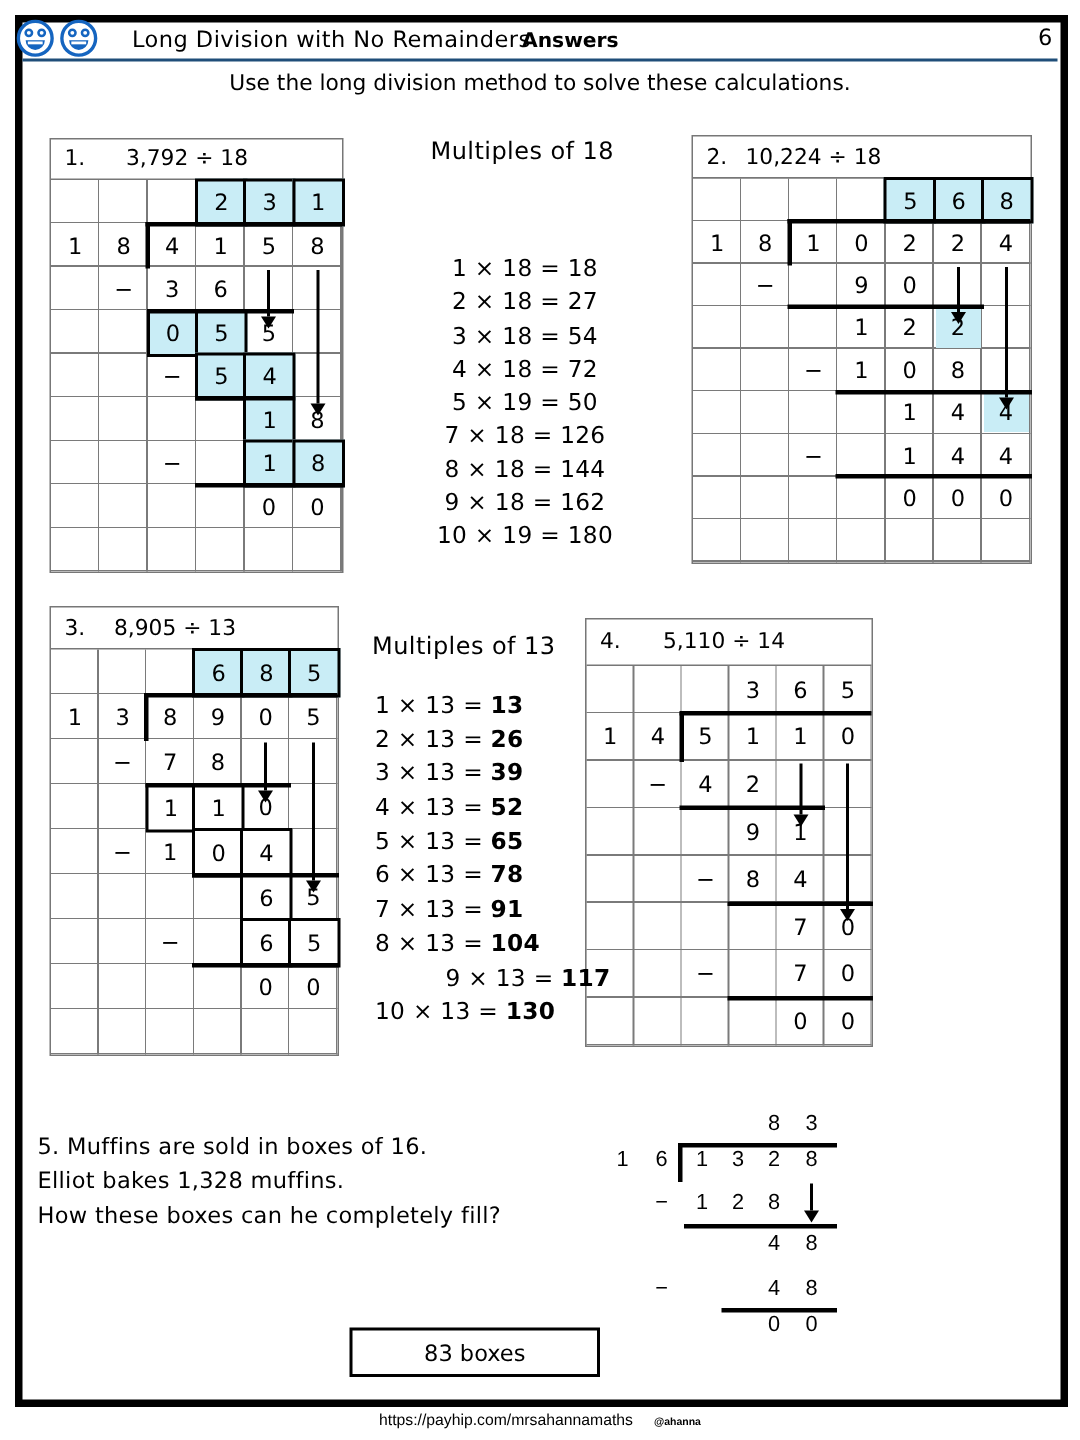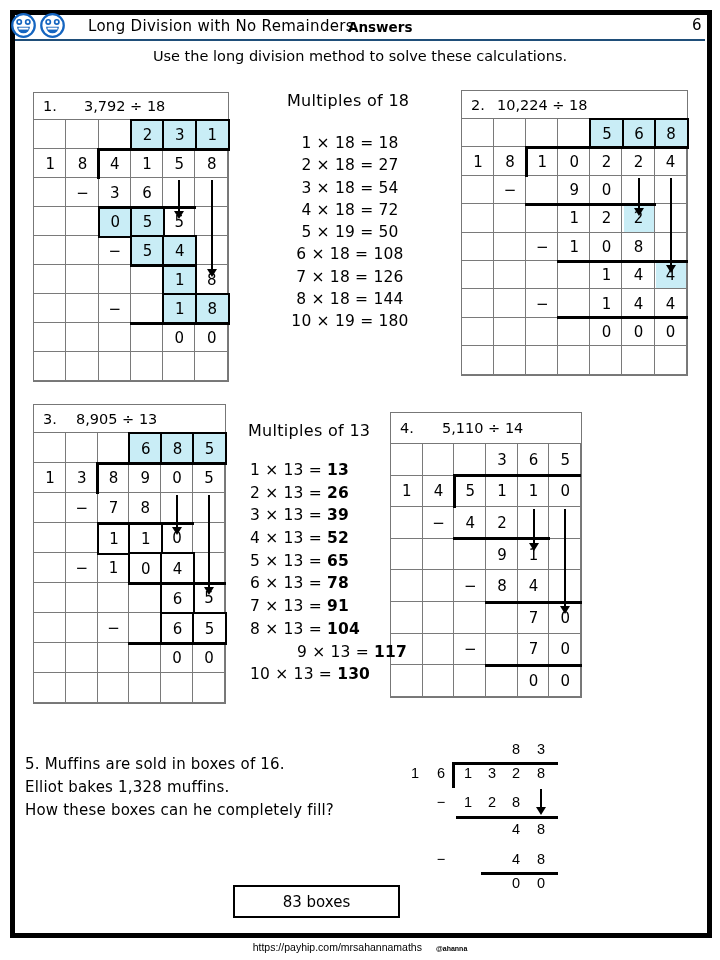--- a/index.html
+++ b/index.html
@@ -233,28 +233,28 @@
           <div class="seg" style="left: 94.1px; top: 156.5px; width: 97.1px;"></div>
           <div class="seg" style="left: 94.1px; top: 219.7px; width: 97.1px;"></div>
           <div class="aline" style="left: 141.65px; top: 65.2px; height: 33.6px;"></div>
           <div class="ahead" style="left: 137.65px; top: 98.8px;"></div>
           <div class="aline" style="left: 173.35px; top: 65.2px; height: 96.8px;"></div>
           <div class="ahead" style="left: 169.35px; top: 162px;"></div>
         </div>
       </div>
       <div class="mult-title" style="left: 287px; top: 91px;">Multiples of 18</div>
       <div class="mult-list" style="left: 250px; top: 132px; width: 200px; text-align: center;">
-        <div class="mult-item" style="height: 22.3px; line-height: 22.3px;"><span>1 × 18 = </span><span>18</span></div>
+        <div class="mult-item" style="height: 22.3px; line-height: 22.3px; margin-top: 36px;"><span>1 × 18 = </span><span>18</span></div>
         <div class="mult-item" style="height: 22.3px; line-height: 22.3px;"><span>2 × 18 = </span><span>27</span></div>
         <div class="mult-item" style="height: 22.3px; line-height: 22.3px;"><span>3 × 18 = </span><span>54</span></div>
         <div class="mult-item" style="height: 22.3px; line-height: 22.3px;"><span>4 × 18 = </span><span>72</span></div>
         <div class="mult-item" style="height: 22.3px; line-height: 22.3px;"><span>5 × 19 = </span><span>50</span></div>
-        <div class="mult-item" style="height: 22.3px; line-height: 22.3px;"><span>6 × 18 = </span><span>108</span></div>
         <div class="mult-item" style="height: 22.3px; line-height: 22.3px;"><span>7 × 18 = </span><span>126</span></div>
         <div class="mult-item" style="height: 22.3px; line-height: 22.3px;"><span>8 × 18 = </span><span>144</span></div>
+        <div class="mult-item" style="height: 22.3px; line-height: 22.3px;"><span>9 × 18 = </span><span>162</span></div>
         <div class="mult-item" style="height: 22.3px; line-height: 22.3px;"><span>10 × 19 = </span><span>180</span></div>
       </div>
       <div class="mult-title" style="left: 248px; top: 421px;">Multiples of 13</div>
       <div class="mult-list" style="left: 250px; top: 459px; width: 200px; text-align: left;">
         <div class="mult-item" style="height: 22.7px; line-height: 22.7px;"><span>1 × 13 = </span><b>13</b></div>
         <div class="mult-item" style="height: 22.7px; line-height: 22.7px;"><span>2 × 13 = </span><b>26</b></div>
         <div class="mult-item" style="height: 22.7px; line-height: 22.7px;"><span>3 × 13 = </span><b>39</b></div>
         <div class="mult-item" style="height: 22.7px; line-height: 22.7px;"><span>4 × 13 = </span><b>52</b></div>
         <div class="mult-item" style="height: 22.7px; line-height: 22.7px;"><span>5 × 13 = </span><b>65</b></div>
         <div class="mult-item" style="height: 22.7px; line-height: 22.7px;"><span>6 × 13 = </span><b>78</b></div>

